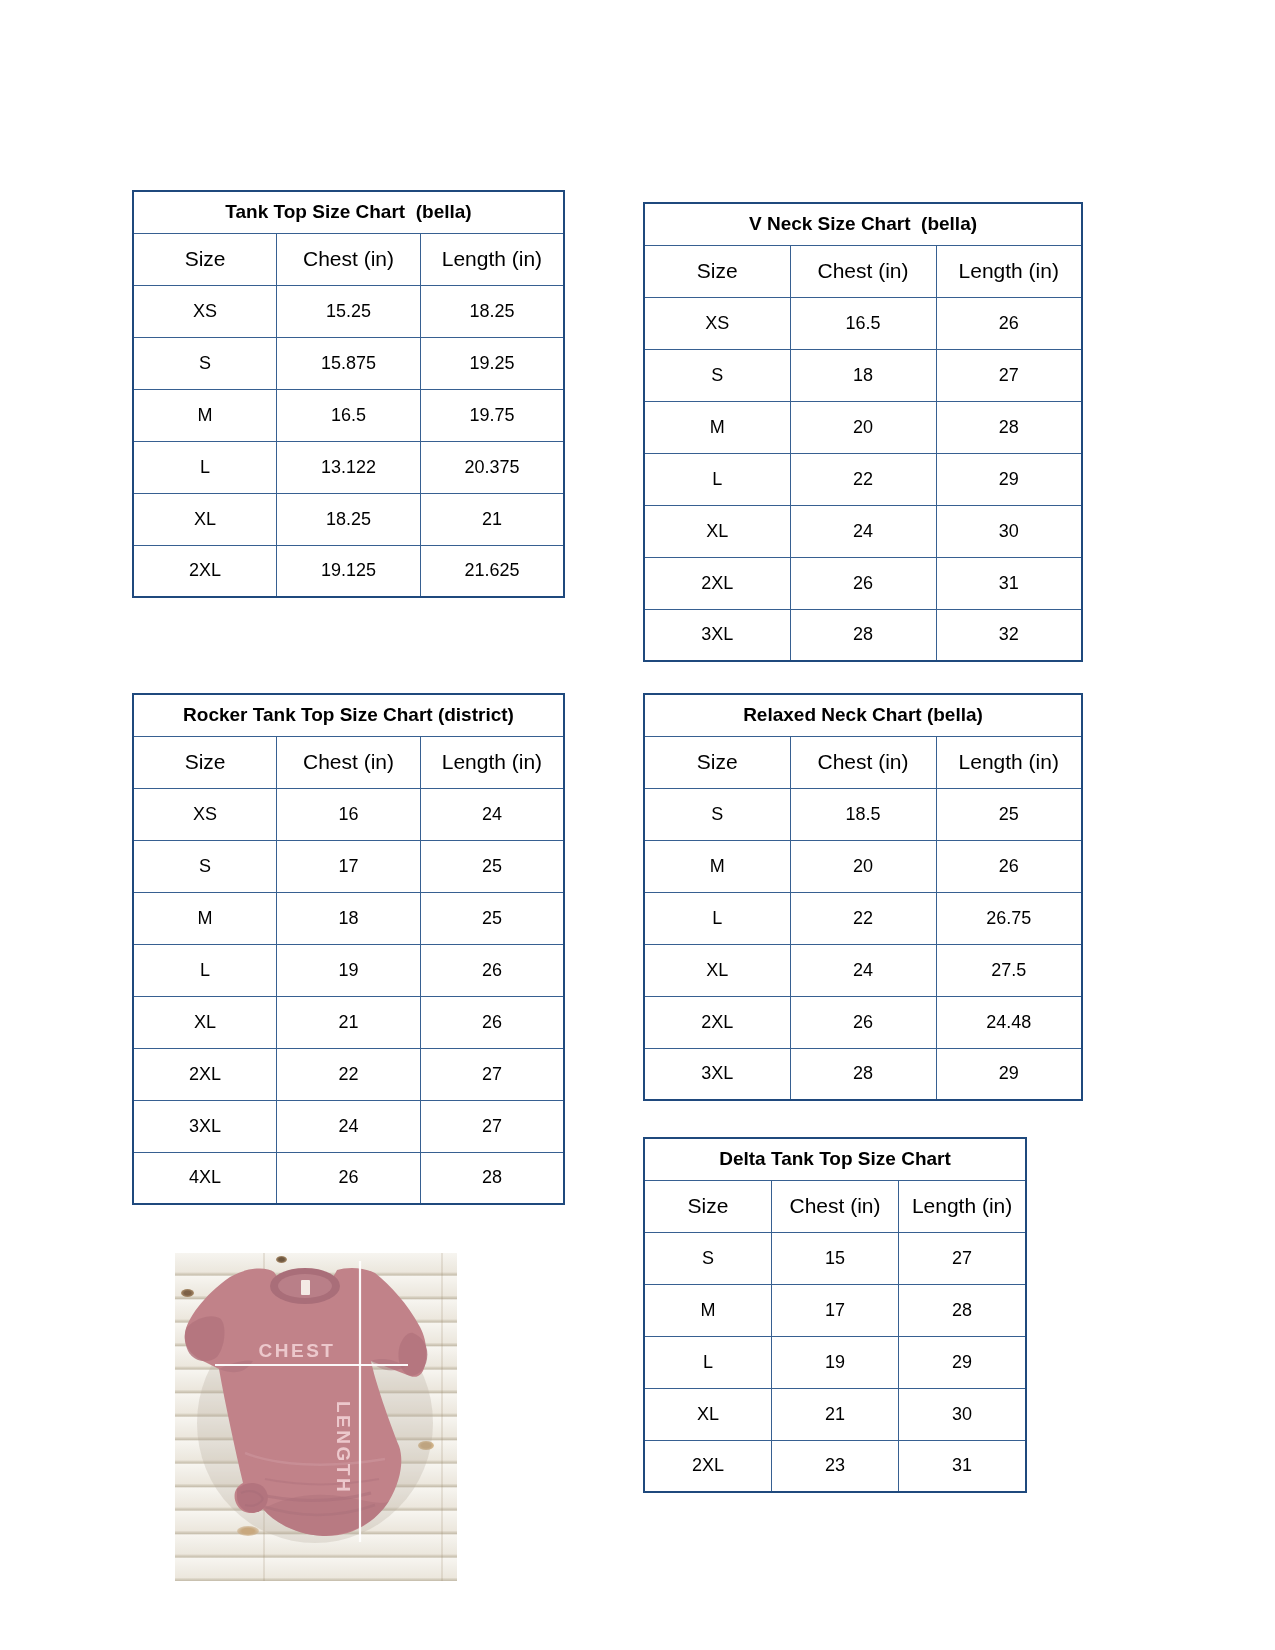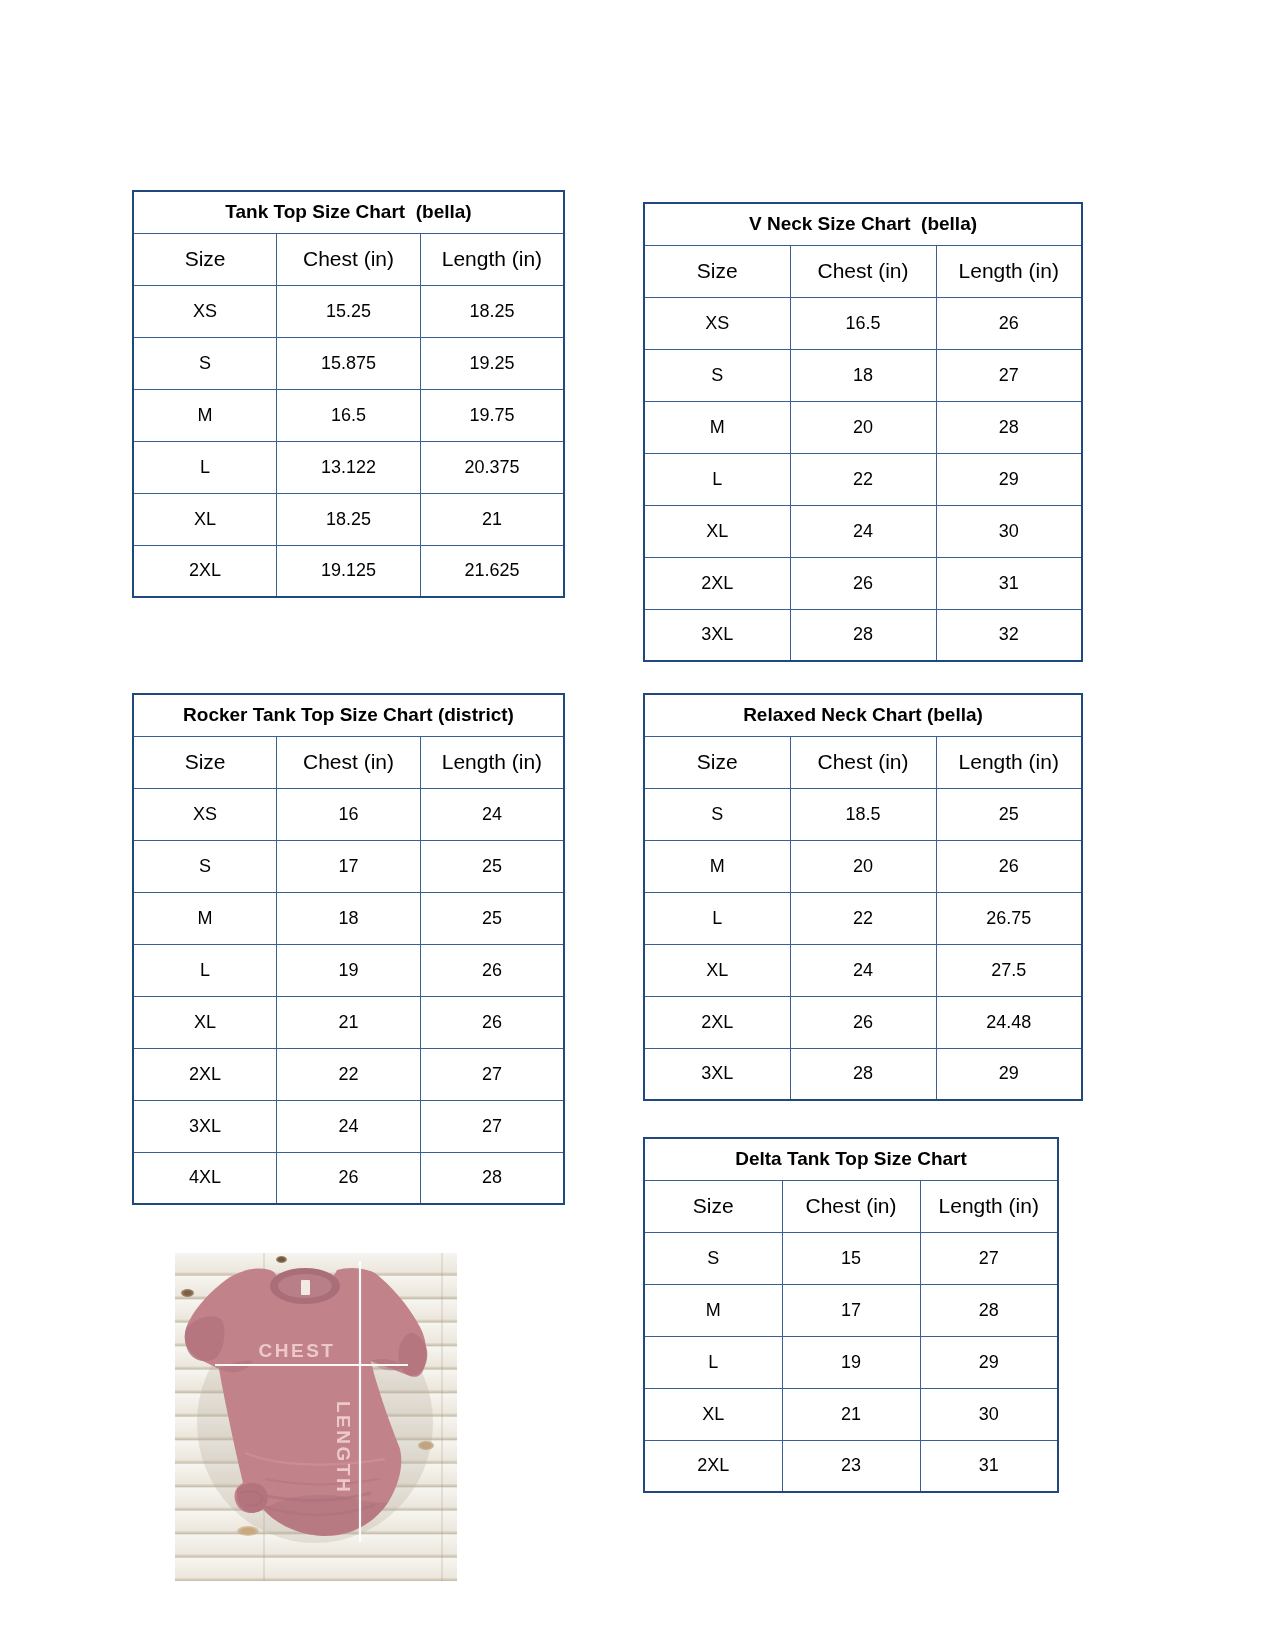--- a/index.html
+++ b/index.html
@@ -41,21 +41,21 @@
   table.size-table td {
     font-weight:normal;
     font-size:18px;
     height:52px;
   }
 
   #tbl-tank-top      { left:132px; top:190px;  width:433px; }
   #tbl-v-neck        { left:643px; top:190px;  width:440px;margin-top:12px; }
   #tbl-rocker        { left:132px; top:693px;  width:433px; }
   #tbl-relaxed       { left:643px; top:693px;  width:440px; }
-  #tbl-delta         { left:643px; top:1137px; width:416px; }
+  #tbl-delta         { left:643px; top:1137px; width:384px; }
 
   
   .photo {
     position:absolute; left:175px; top:1253px; width:282px; height:328px;
     overflow:hidden;
     background:
       repeating-linear-gradient(90deg,
         rgba(160,140,110,0) 0px, rgba(160,140,110,0) 88px,
         rgba(150,130,100,0.18) 88px, rgba(150,130,100,0.18) 90px,
         rgba(160,140,110,0) 90px, rgba(160,140,110,0) 178px),

